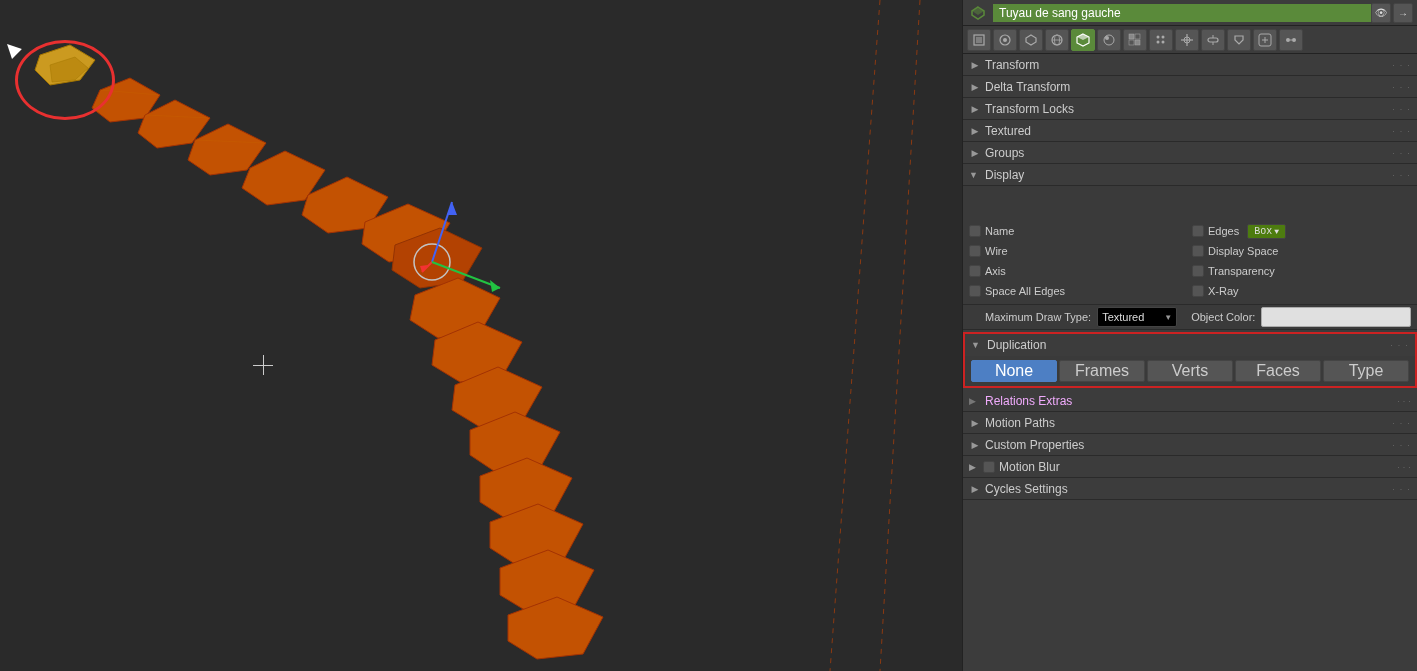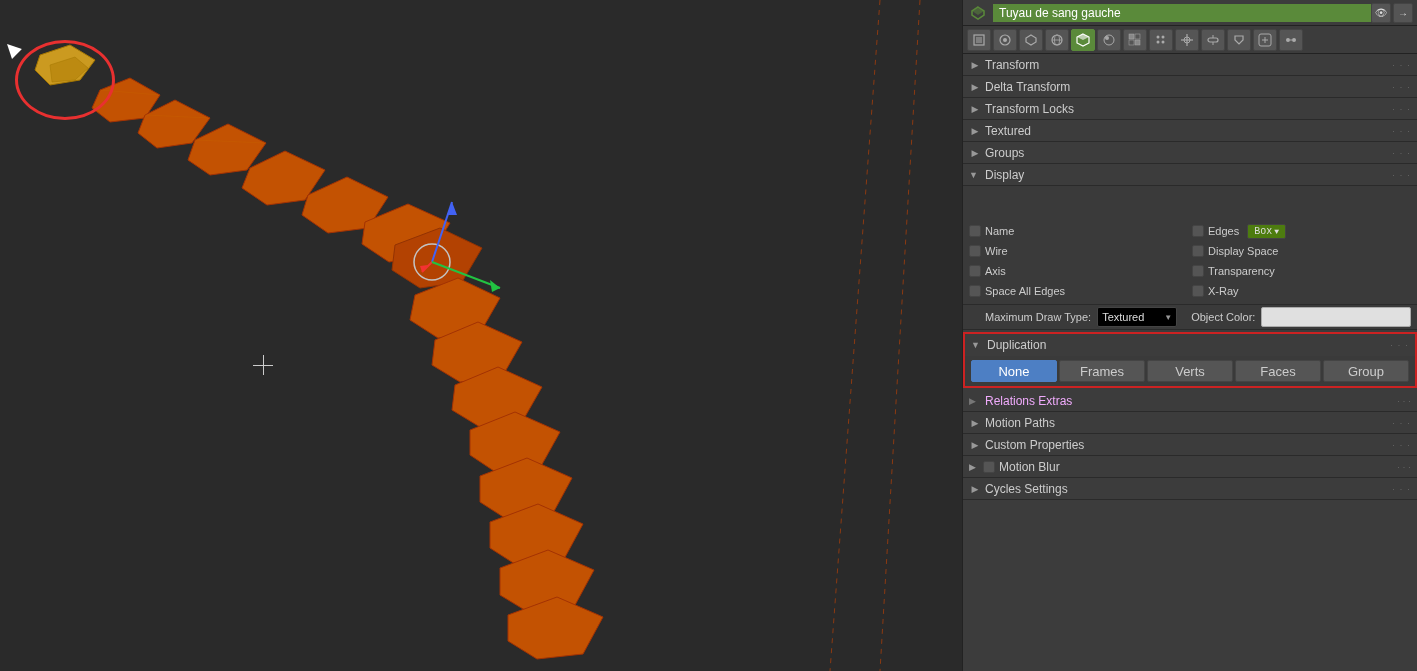--- a/index.html
+++ b/index.html
@@ -222,21 +222,21 @@
       padding: 4px 6px;
       background: #3a3a3a;
     }
     .dup-btn {
       flex: 1;
       height: 22px;
       background: #555;
       border: 1px solid #444;
       border-radius: 2px;
       color: #ccc;
-      font-size: 13px;
+      font-size: 16px;
       cursor: pointer;
       display: flex; align-items: center; justify-content: center;
     }
     .dup-btn.active {
       background: #4d7fc4;
       border-color: #4d7fc4;
       color: #fff;
     }
 
     
@@ -529,21 +529,21 @@
       <div class="duplication-header">
         <span class="arrow">▼</span>
         <span>Duplication</span>
         <span class="dots">· · ·</span>
       </div>
       <div class="dup-buttons">
         <div class="dup-btn active">None</div>
         <div class="dup-btn">Frames</div>
         <div class="dup-btn">Verts</div>
         <div class="dup-btn">Faces</div>
-        <div class="dup-btn">Group</div>
+        <div class="dup-btn">Type</div>
       </div>
     </div>
 
     <div class="relations-extras-row">
       <span class="arrow" style="color:#777;">▶</span>
       <span style="color:#f0abfc;">Relations Extras</span>
       <span class="dots">· · ·</span>
     </div>
 
     <div class="section-row">

